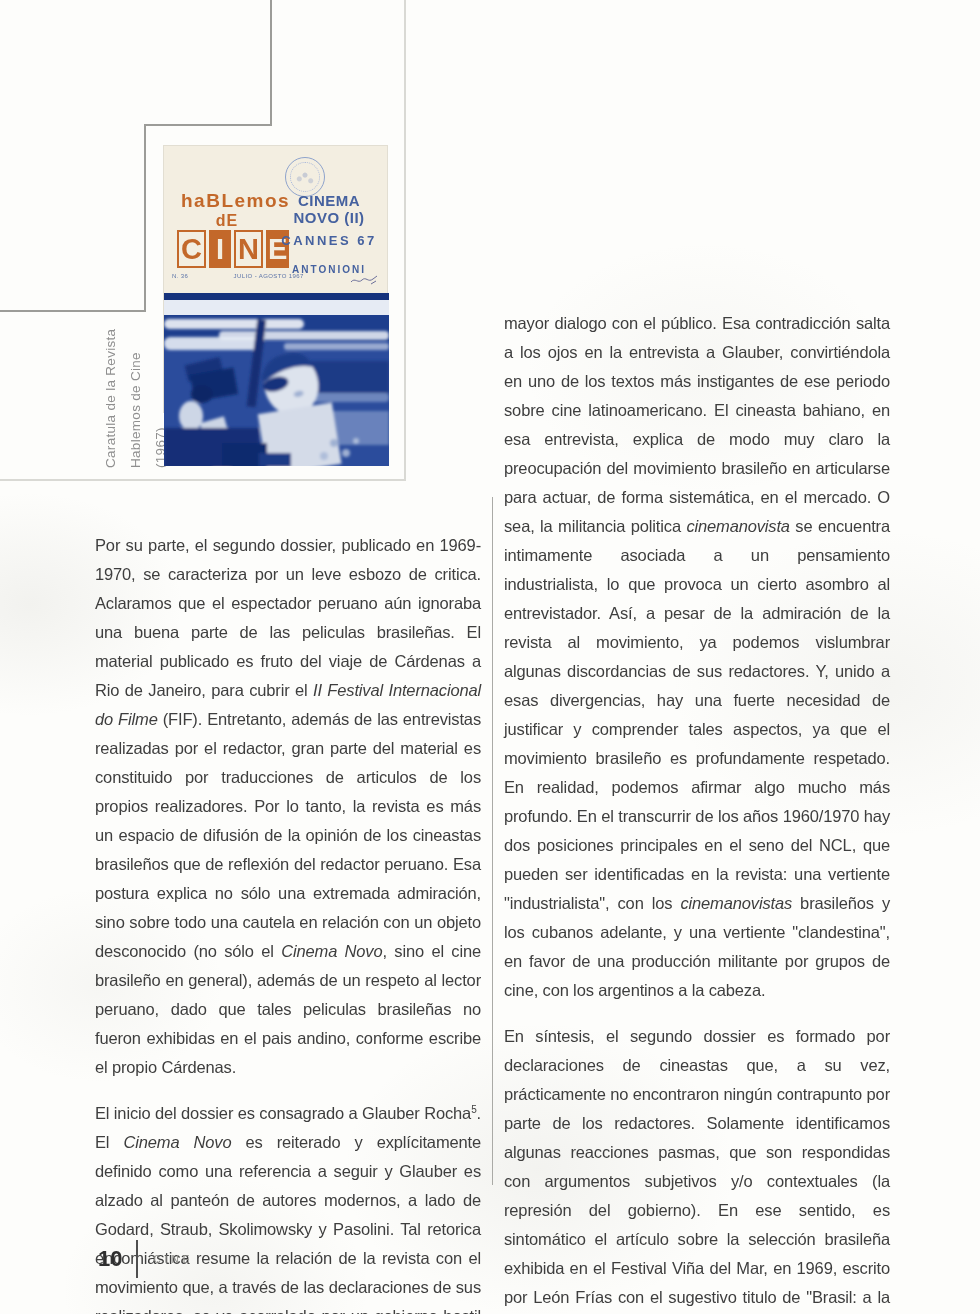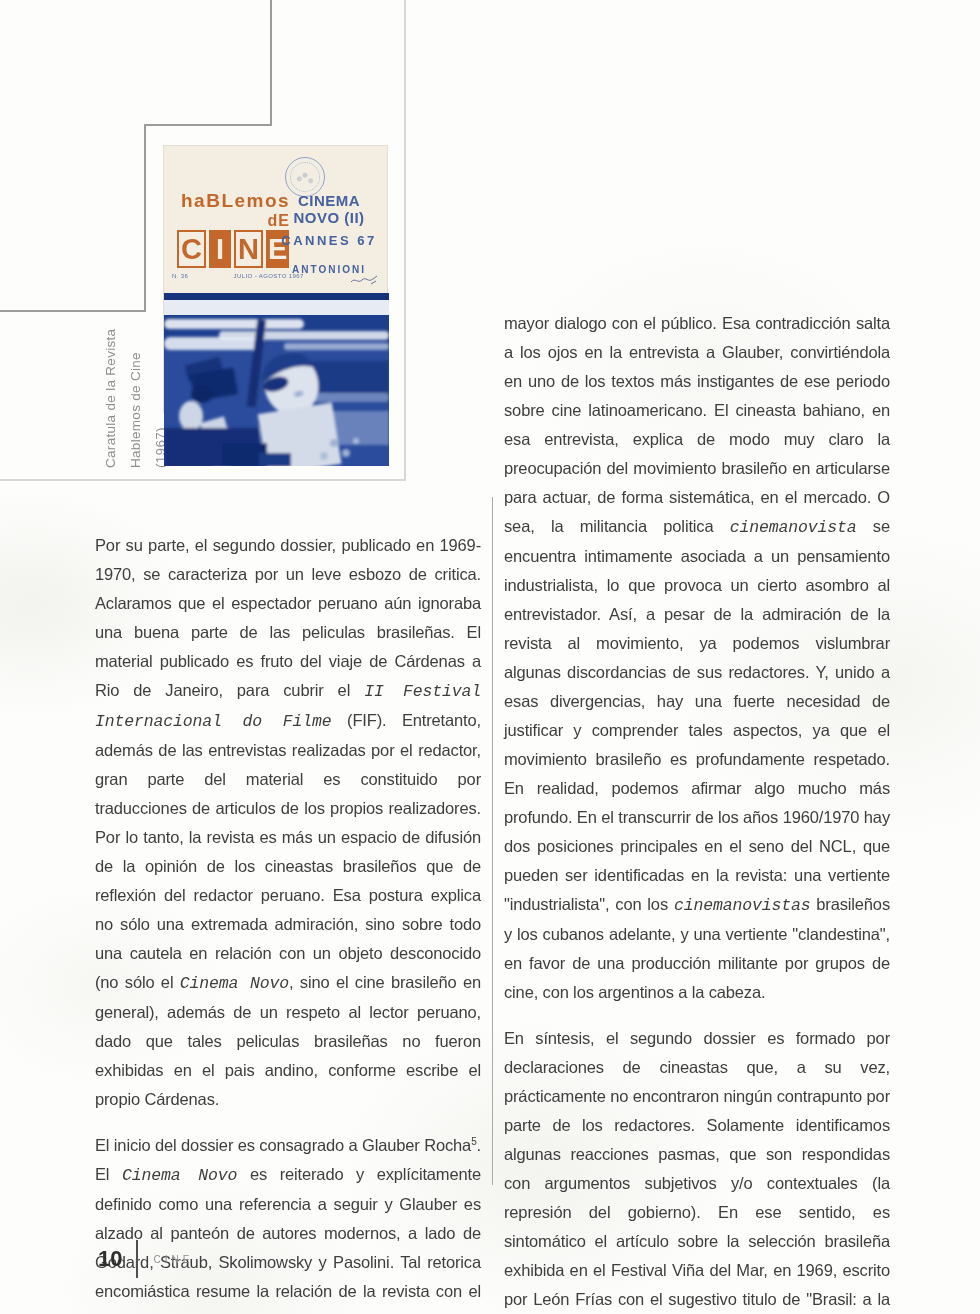--- a/index.html
+++ b/index.html
@@ -32,21 +32,21 @@
     box-sizing:border-box;
   }
   .emblem::before {
     content:""; position:absolute; inset:4px; border:1px dotted #a6b6da; border-radius:50%;
   }
   .masthead1 {
     position:absolute; left:17px; top:44px; color:#c3682a; font-weight:bold;
     font-size:19px; letter-spacing:1.5px;
   }
   .masthead2 {
-    position:absolute; left:34px; top:66px; width:92px; text-align:right;
+    position:absolute; left:17px; top:66px; width:92px; text-align:center;
     color:#c3682a; font-weight:bold; font-size:16px; letter-spacing:1px;
   }
   .cine-logo { position:absolute; left:13px; top:84px; display:flex; gap:3px; }
   .cine-logo .tile {
     display:flex; align-items:center; justify-content:center;
     font-weight:bold; font-size:29px; height:38px; min-width:22px; padding:0 2px;
     box-sizing:border-box;
   }
   .cine-logo .tile.plain { color:#c3682a; border:2px solid #c3682a; background:#f3eee1; }
   .cine-logo .tile.solid { color:#f3eee1; background:#c3682a; }
@@ -75,21 +75,21 @@
 
   
   .col { position:absolute; width:386px; }
   .col.left  { left:95px;  top:531px; }
   .col.right { left:504px; top:309px; }
   .col p {
     margin:0 0 17px 0; text-align:justify; font-size:16.5px; line-height:29px;
     color:#3e3e3e; letter-spacing:-0.15px;
   }
   .col p:last-child { margin-bottom:0; }
-  .col em { font-style:italic;font-family:Liberation Mono, monospace; }
+  .col em { font-style:italic; }
   .col sup { font-size:10px; line-height:0; vertical-align:super; }
   .col-divider {
     position:absolute; left:492px; top:497px; width:1px; height:688px; background:#aaaaa6;
   }
 
   
   .footer { position:absolute; left:98px; top:1240px; display:flex; align-items:center; }
   .footer .pagenum { font-size:22px; font-weight:bold; color:#2f2f2f; }
   .footer .bar { width:2px; height:38px; background:#4f4f4f; margin:0 15px 0 14px; }
   .footer .section { font-size:10px; letter-spacing:4px; color:#8e8e8a; }

